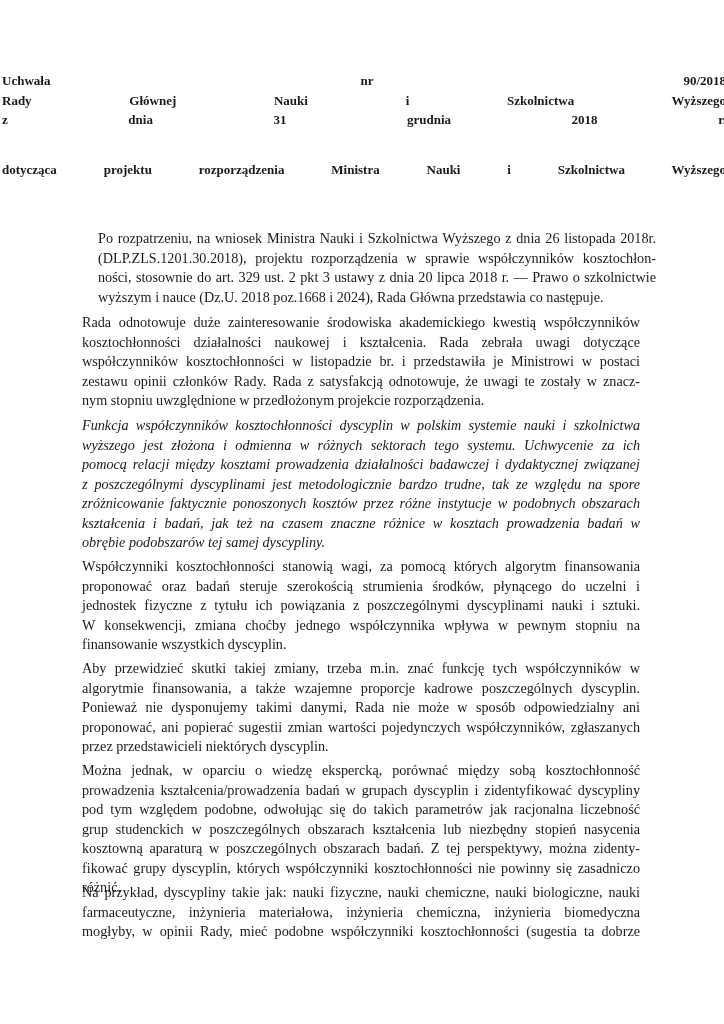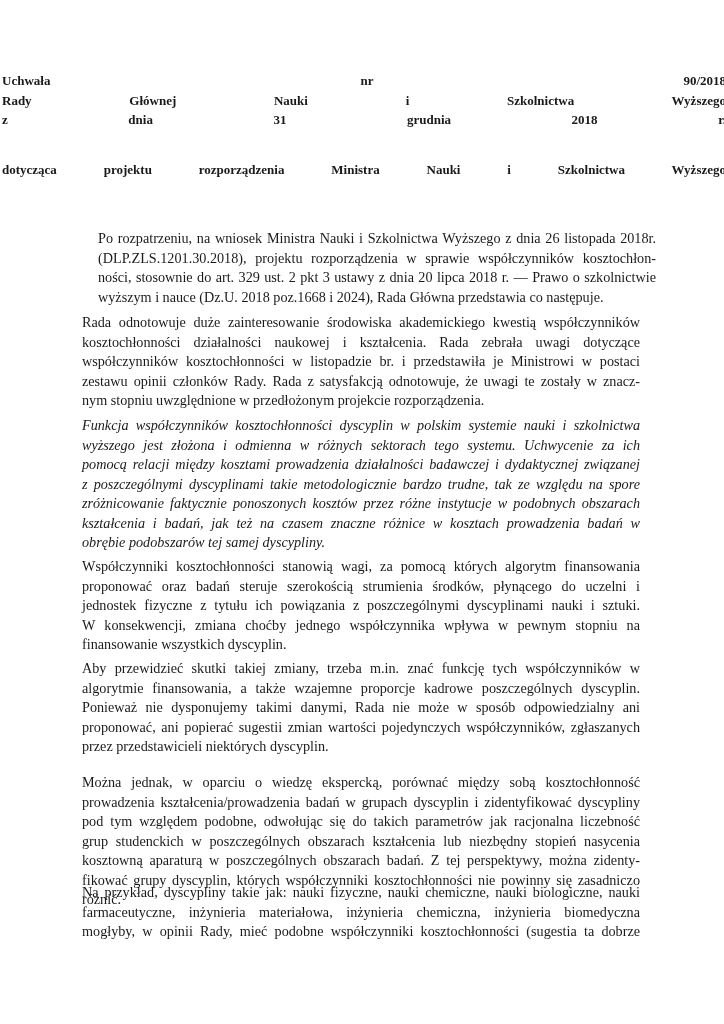--- a/index.html
+++ b/index.html
@@ -43,40 +43,40 @@
         <span class="ln">Rada odnotowuje duże zainteresowanie środowiska akademickiego kwestią współczynników</span>
         <span class="ln">kosztochłonności działalności naukowej i kształcenia. Rada zebrała uwagi dotyczące</span>
         <span class="ln">współczynników kosztochłonności w listopadzie br. i przedstawiła je Ministrowi w postaci</span>
         <span class="ln">zestawu opinii członków Rady.  Rada z satysfakcją odnotowuje, że uwagi te zostały w znacz-</span>
         <span class="ln last">nym stopniu uwzględnione w przedłożonym projekcie rozporządzenia.</span>
       </div>
       <div class="body para" style="top: 416px; font-style: italic;">
         <span class="ln">Funkcja współczynników kosztochłonności dyscyplin w polskim systemie nauki i szkolnictwa</span>
         <span class="ln">wyższego jest złożona i odmienna w różnych sektorach tego systemu. Uchwycenie za ich</span>
         <span class="ln">pomocą relacji między kosztami prowadzenia działalności badawczej i dydaktycznej związanej</span>
-        <span class="ln">z poszczególnymi dyscyplinami takie metodologicznie bardzo trudne, tak ze względu na spore</span>
+        <span class="ln">z poszczególnymi dyscyplinami jest metodologicznie bardzo trudne, tak ze względu na spore</span>
         <span class="ln">zróżnicowanie faktycznie ponoszonych kosztów przez różne instytucje w podobnych obszarach</span>
         <span class="ln">kształcenia i badań, jak też na czasem znaczne różnice w kosztach prowadzenia badań w</span>
         <span class="ln last">obrębie podobszarów tej samej dyscypliny.</span>
       </div>
       <div class="body para" style="top: 557px;">
         <span class="ln">Współczynniki kosztochłonności stanowią wagi, za pomocą których algorytm finansowania</span>
         <span class="ln">proponować oraz badań steruje szerokością strumienia środków, płynącego do uczelni i</span>
         <span class="ln">jednostek fizyczne z tytułu ich powiązania z poszczególnymi dyscyplinami nauki i sztuki.</span>
         <span class="ln">W konsekwencji, zmiana choćby jednego współczynnika wpływa w pewnym stopniu na</span>
         <span class="ln last">finansowanie wszystkich dyscyplin.</span>
       </div>
       <div class="body para" style="top: 659px;">
         <span class="ln">Aby przewidzieć skutki takiej zmiany, trzeba m.in. znać funkcję tych współczynników w</span>
         <span class="ln">algorytmie finansowania, a także wzajemne proporcje kadrowe poszczególnych dyscyplin.</span>
         <span class="ln">Ponieważ nie dysponujemy takimi danymi, Rada nie może w sposób odpowiedzialny ani</span>
         <span class="ln">proponować, ani popierać sugestii zmian wartości pojedynczych współczynników, zgłaszanych</span>
         <span class="ln last">przez przedstawicieli niektórych dyscyplin.</span>
       </div>
-      <div class="body para" style="top: 761px; margin-top: 12px;">
+      <div class="body para" style="top: 761px;">
         <span class="ln">Można jednak, w oparciu o wiedzę ekspercką, porównać między sobą kosztochłonność</span>
         <span class="ln">prowadzenia kształcenia/prowadzenia badań w grupach dyscyplin i zidentyfikować dyscypliny</span>
         <span class="ln">pod tym względem podobne, odwołując się do takich parametrów jak racjonalna liczebność</span>
         <span class="ln">grup studenckich w poszczególnych obszarach kształcenia lub niezbędny stopień nasycenia</span>
         <span class="ln">kosztowną aparaturą w poszczególnych obszarach badań. Z tej perspektywy, można zidenty-</span>
         <span class="ln">fikować grupy dyscyplin, których współczynniki kosztochłonności  nie powinny się zasadniczo</span>
         <span class="ln last">różnić.</span>
       </div>
       <div class="body para" style="top: 883px;">
         <span class="ln">Na przykład, dyscypliny takie jak: nauki fizyczne, nauki chemiczne, nauki biologiczne, nauki</span>

